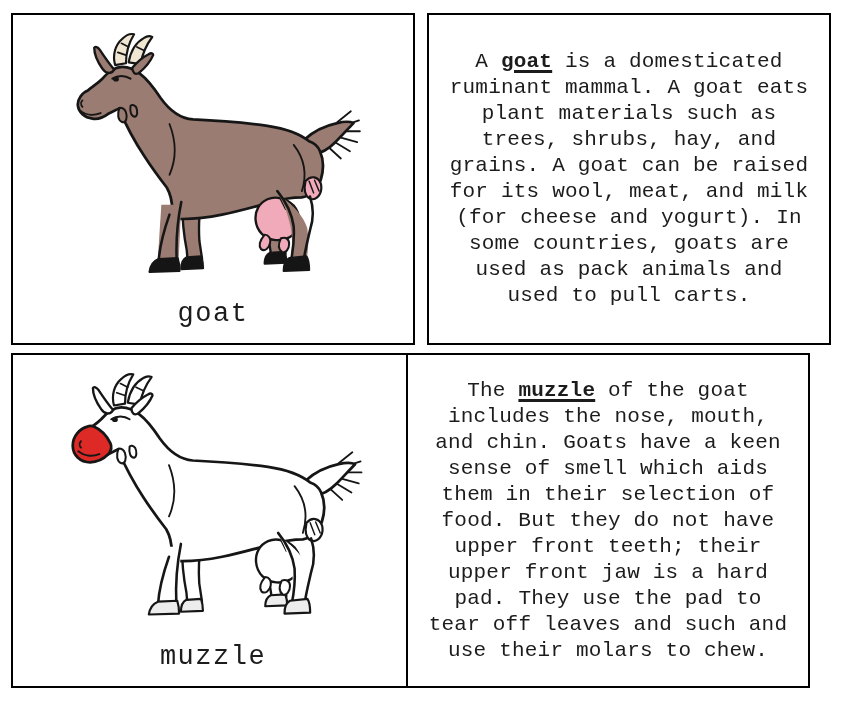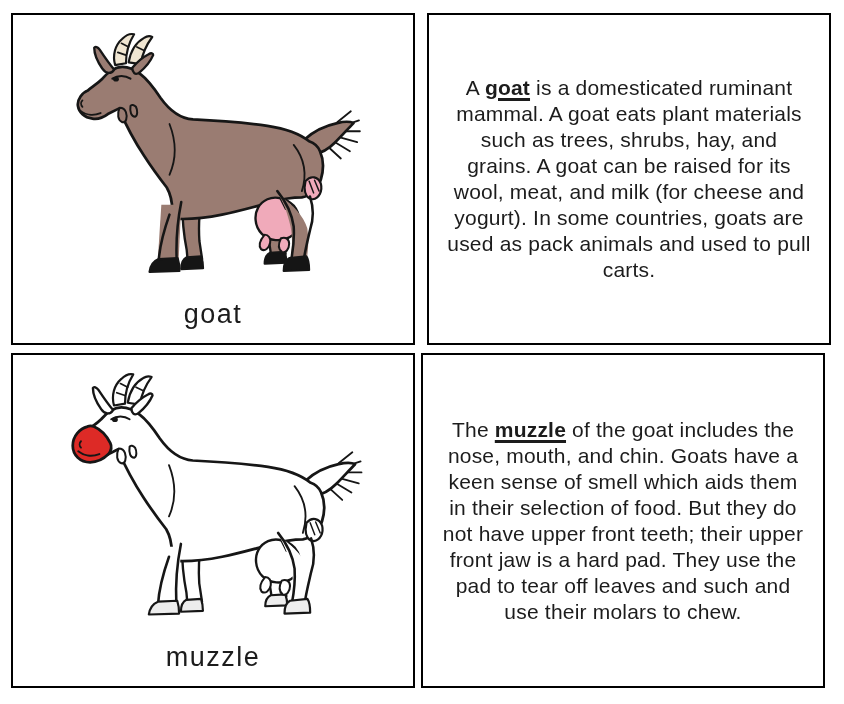--- a/index.html
+++ b/index.html
@@ -5,25 +5,26 @@
   html, body { margin:0; padding:0; background:#ffffff; }
   body {
     width:844px; height:704px; position:relative; overflow:hidden;
     font-family:"Liberation Sans", "DejaVu Sans", sans-serif;
     color:#1c1c1c;
   }
   .sheet { position:absolute; inset:0; background:#ffffff; }
   .card {
     position:absolute; background:#ffffff; border:2px solid #000000;
     box-sizing:border-box;
+    font-family:Liberation Mono, monospace;
   }
   #card-goat-image   { left:11px;  top:13px;  width:404px; height:332px; }
   #card-goat-text    { left:427px; top:13px;  width:404px; height:332px; }
   #card-muzzle-image { left:11px;  top:353px; width:404px; height:335px; }
-  #card-muzzle-text  { left:421px; top:353px; width:404px; height:335px; }
+  #card-muzzle-text  { left:406px; top:353px; width:404px; height:335px; }
 
   .img-card-inner {
     width:100%; height:100%; box-sizing:border-box;
     display:flex; flex-direction:column; align-items:center;
     justify-content:space-between; padding:12px 0 14px;
   }
   .goat-art { width:378px; height:283px; display:block; }
   .img-label {
     font-size:27px; line-height:30px; letter-spacing:1.5px;
     color:#1c1c1c; text-align:center;

